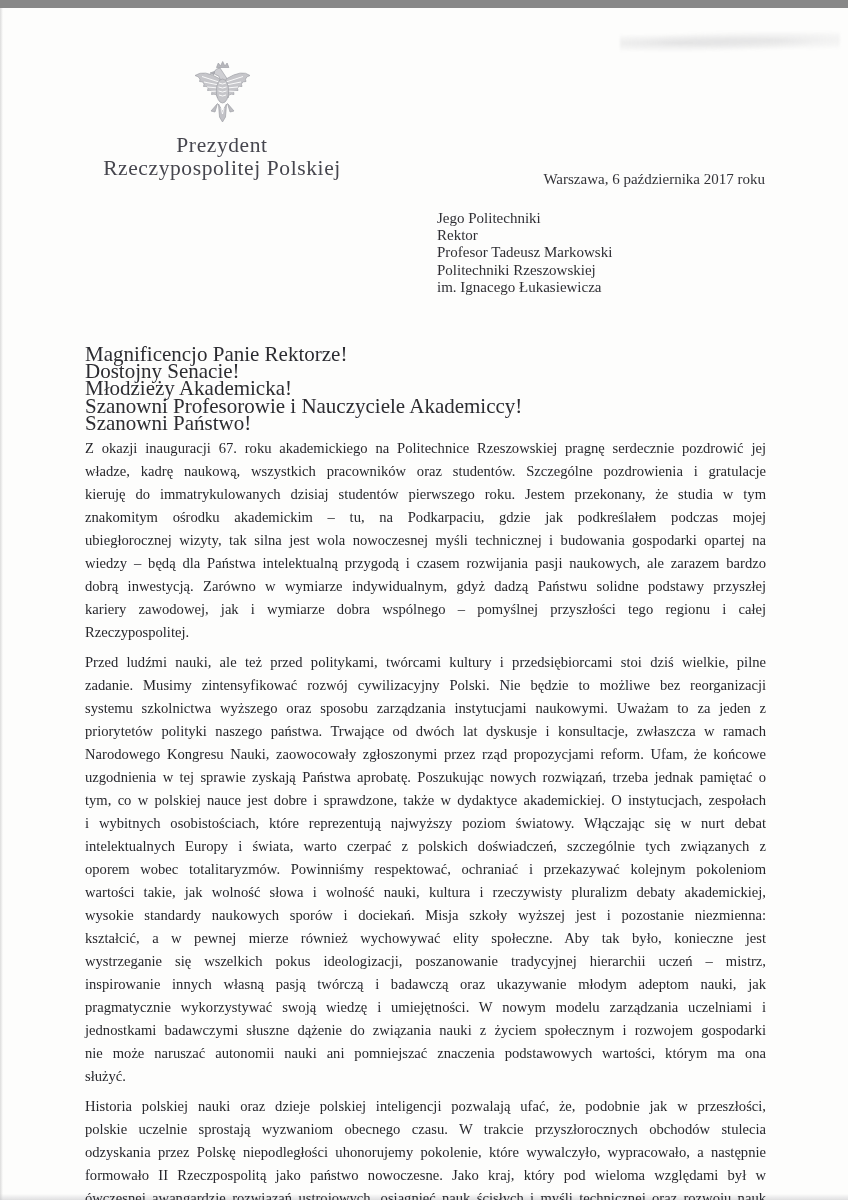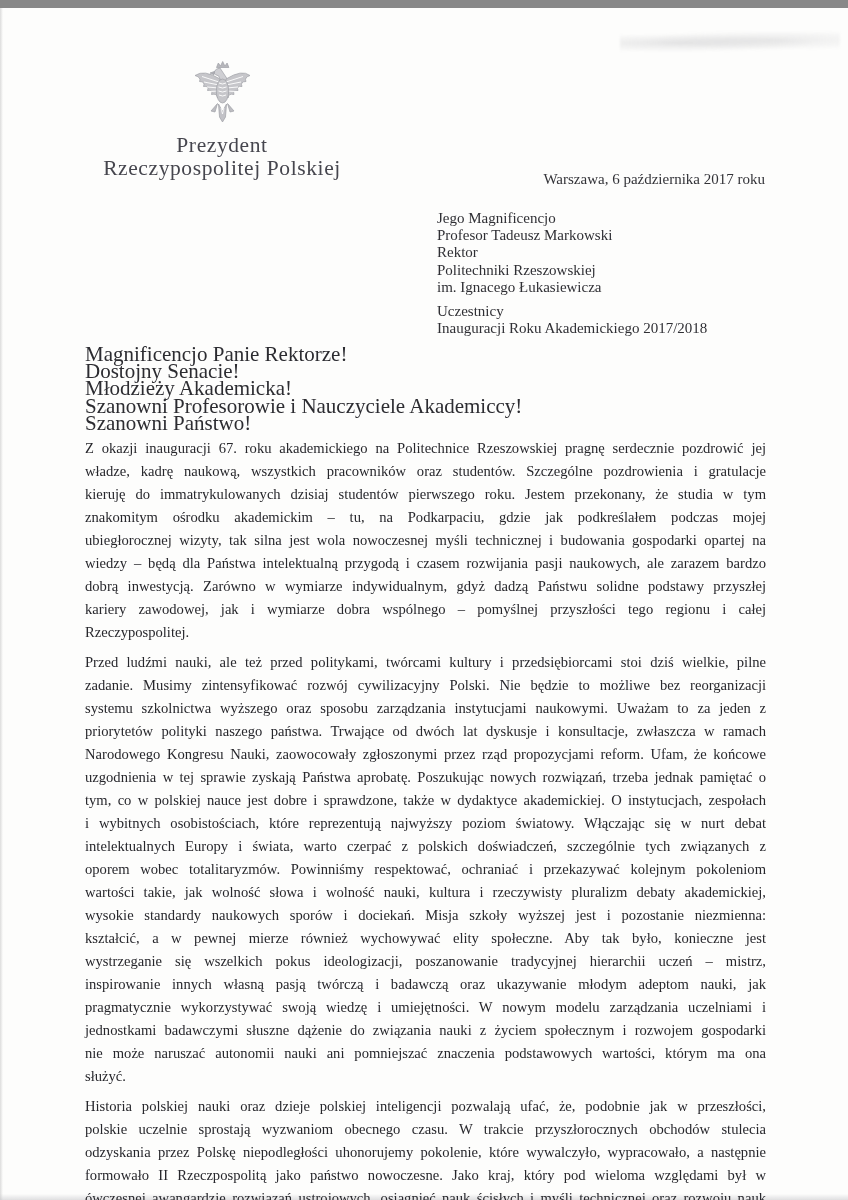--- a/index.html
+++ b/index.html
@@ -112,29 +112,25 @@
 
   <div class="letterhead-title">
     <span class="line">Prezydent</span>
     <span class="line">Rzeczypospolitej Polskiej</span>
   </div>
 
   <div class="dateline">Warszawa, 6 października 2017 roku</div>
 
   <div class="addressee">
     <div>
-      <span class="line">Jego Magnificencjo</span>
+      <span class="line">Jego Politechniki</span>
+      <span class="line">Rektor</span>
       <span class="line">Profesor Tadeusz Markowski</span>
-      <span class="line">Rektor</span>
       <span class="line">Politechniki Rzeszowskiej</span>
       <span class="line">im. Ignacego Łukasiewicza</span>
-    </div>
-    <div class="block2">
-      <span class="line">Uczestnicy</span>
-      <span class="line">Inauguracji Roku Akademickiego 2017/2018</span>
     </div>
   </div>
 
   <div class="salutation">
     <span class="line">Magnificencjo Panie Rektorze!</span>
     <span class="line">Dostojny Senacie!</span>
     <span class="line">Młodzieży Akademicka!</span>
     <span class="line">Szanowni Profesorowie i Nauczyciele Akademiccy!</span>
     <span class="line">Szanowni Państwo!</span>
   </div>

